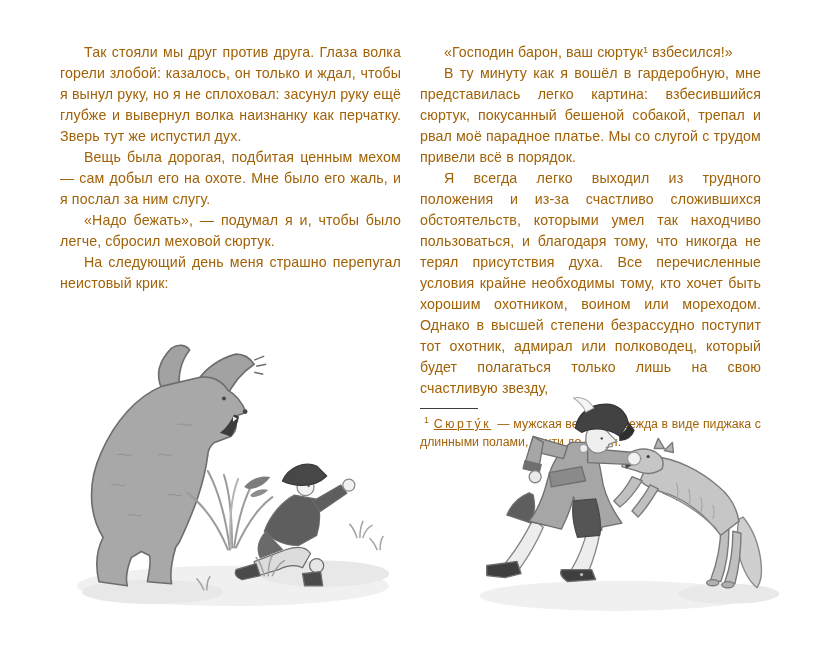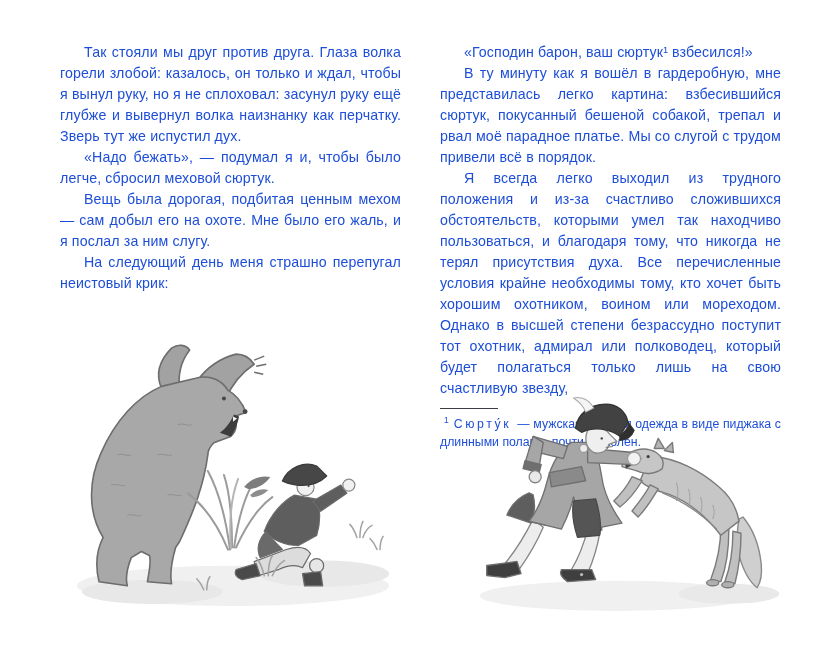--- a/index.html
+++ b/index.html
@@ -1,46 +1,46 @@
 <!DOCTYPE html>
 <html lang="ru"><head>
 <meta charset="utf-8">
 <style>
   html,body{margin:0;padding:0;background:#ffffff;}
   .spread{
     position:relative;width:820px;height:648px;background:#ffffff;overflow:hidden;
-    font-family:"Liberation Sans",sans-serif;color:#1d4ed8;
+    font-family:"Liberation Sans",sans-serif;color:#a16207;
   }
   .page-text{position:absolute;top:42px;width:341px;}
   .page-text.left{left:60px;}
-  .page-text.right{left:440px;}
+  .page-text.right{left:420px;}
   p.body-text{
     margin:0;font-size:14.2px;line-height:21px;text-align:justify;
     text-indent:24px;letter-spacing:.12px;hyphens:auto;-webkit-hyphens:auto;
   }
   .footnote{margin-top:9px;}
   .footnote-rule{width:58px;height:0;border-top:1.4px solid #3c3c44;margin:0 0 7px 0;}
   p.footnote-text{
     margin:0;font-size:12.3px;line-height:17.5px;text-align:justify;text-indent:4px;
   }
   .fn-marker{font-size:8.5px;vertical-align:super;line-height:0;}
-  .fn-term{letter-spacing:2.6px;margin:0 6px 0 5px;}
+  .fn-term{letter-spacing:2.6px;margin:0 6px 0 5px;text-decoration:underline;}
   .illo{position:absolute;}
   .illo-left{left:56px;top:334px;width:348px;height:280px;}
   .illo-right{left:474px;top:396px;width:312px;height:226px;}
 </style>
 </head>
 <body>
 
 <div class="spread">
 
   <div class="page-text left">
     <p class="body-text">Так стояли мы друг против друга. Глаза волка горели злобой: казалось, он только и ждал, чтобы я вынул руку, но я не сплоховал: засунул руку ещё глубже и вывернул волка наизнанку как перчатку. Зверь тут же испустил дух.</p>
+    <p class="body-text">Вещь была дорогая, подбитая ценным мехом — сам добыл его на охоте. Мне было его жаль, и я послал за ним слугу.</p>
     <p class="body-text">«Надо бежать», — подумал я и, чтобы было легче, сбросил меховой сюртук.</p>
-    <p class="body-text">Вещь была дорогая, подбитая ценным мехом — сам добыл его на охоте. Мне было его жаль, и я послал за ним слугу.</p>
     <p class="body-text">На следующий день меня страшно перепугал неистовый крик:</p>
   </div>
 
   <div class="page-text right">
     <p class="body-text">«Господин барон, ваш сюртук¹ взбесился!»</p>
     <p class="body-text">В ту минуту как я вошёл в гардеробную, мне представилась легко картина: взбесившийся сюртук, покусанный бешеной собакой, трепал и рвал моё парадное платье. Мы со слугой с трудом привели всё в порядок.</p>
     <p class="body-text">Я всегда легко выходил из трудного положения и из-за счастливо сложившихся обстоятельств, которыми умел так находчиво пользоваться, и благодаря тому, что никогда не терял присутствия духа. Все перечисленные условия крайне необходимы тому, кто хочет быть хорошим охотником, воином или мореходом. Однако в высшей степени безрассудно поступит тот охотник, адмирал или полководец, который будет полагаться только лишь на свою счастливую звезду,</p>
     <div class="footnote">
       <div class="footnote-rule"></div>
       <p class="footnote-text"><sup class="fn-marker">1</sup><span class="fn-term">Сюрту́к</span><span>— мужская верхняя одежда в виде пиджака с длинными полами, почти до колен.</span></p>

